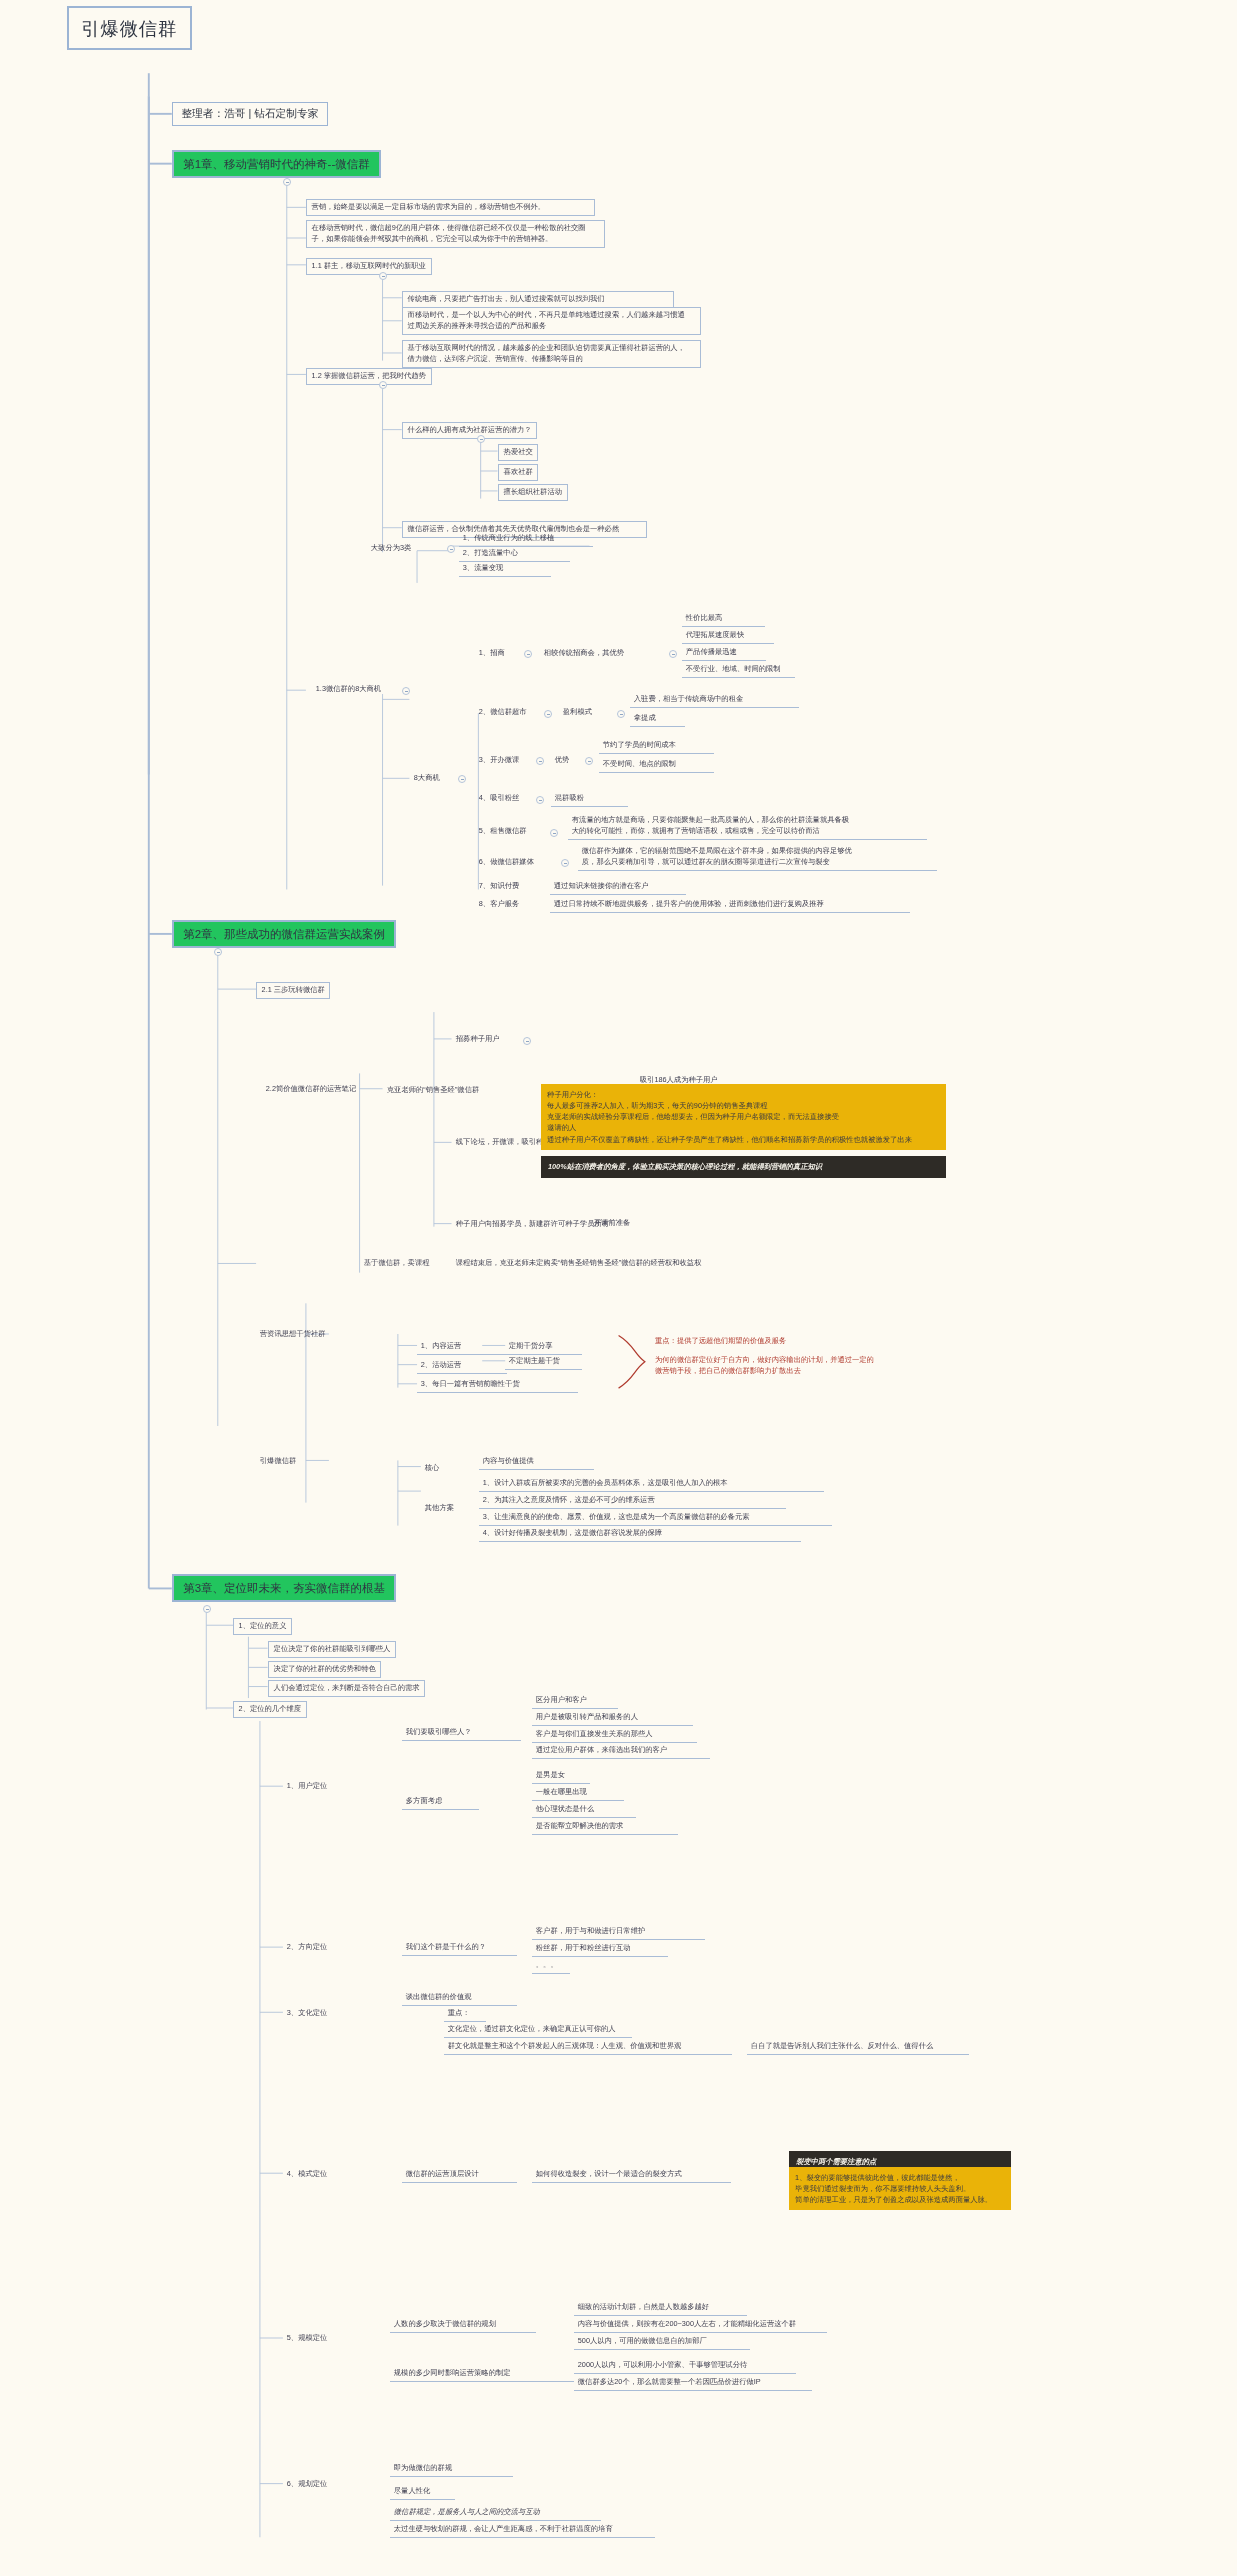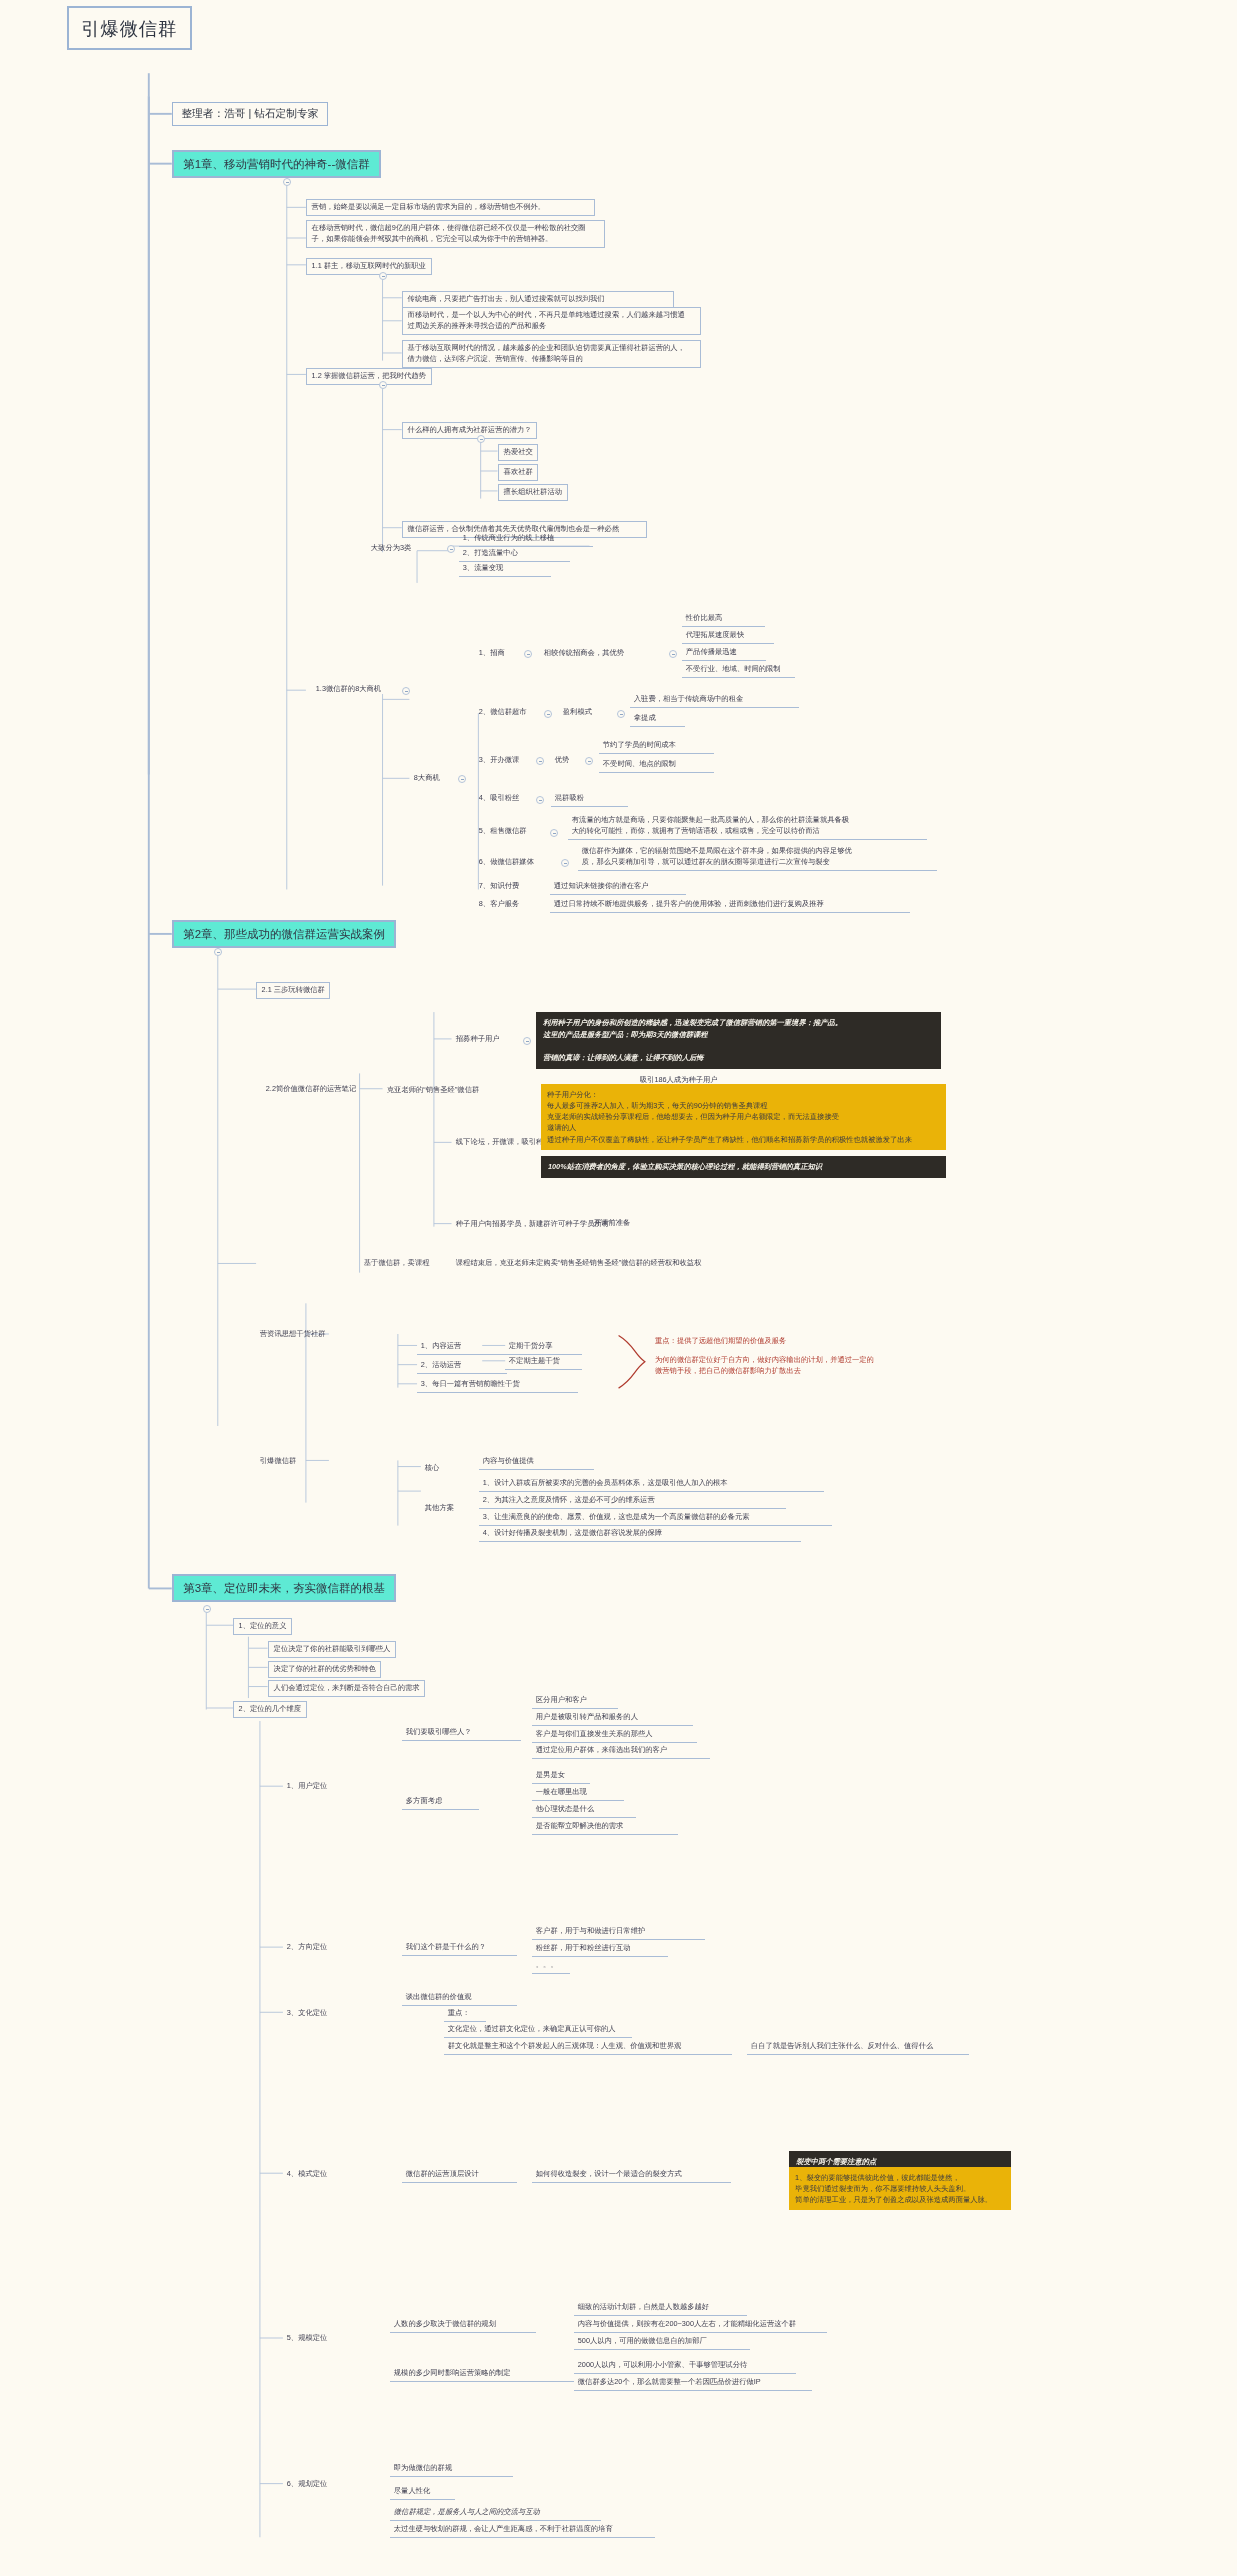--- a/index.html
+++ b/index.html
@@ -14,21 +14,21 @@
   .canvas{position:absolute;left:16px;top:0;width:1237px;height:2068px;margin-left:37px;}
   svg.links{position:absolute;left:0;top:0;width:1237px;height:2576px;pointer-events:none;}
 
   
   .node{position:absolute;box-sizing:border-box;white-space:pre;}
   .root{
     border:2.3px solid #9cb4d4;background:#fdfaf2;
     font-size:18.4px;color:#2f3542;padding:7.7px 12.3px;letter-spacing:0.8px;
   }
   .chap{
-    border:2.3px solid #9cb4d4;background:#5eead4;
+    border:2.3px solid #9cb4d4;background:#22c55e;
     font-size:11.5px;color:#2f3542;padding:4.6px 9.2px;
   }
   .author{
     border:1.5px solid #9cb4d4;background:#fdfaf2;
     font-size:10.7px;color:#2f3542;padding:3.8px 8.4px;
   }
   .box{
     border:0.8px solid #a9bcd6;background:#fdfaf2;
     font-size:7.3px;color:#3c3c4e;padding:2.3px 4.6px;line-height:1.45;
   }
@@ -237,24 +237,20 @@
   <div class="node chap" style="left:119px;top:920px;">第2章、那些成功的微信群运营实战案例</div>
   <span class="collapser" style="left:161px;top:948px;"></span>
 
   <div class="node box" style="left:203px;top:982px;">2.1 三步玩转微信群</div>
   <div class="node plain" style="left:209px;top:1082px;">2.2简价值微信群的运营笔记</div>
 
   <div class="node plain" style="left:330px;top:1083px;">克亚老师的“销售圣经”微信群</div>
   <div class="node plain" style="left:399px;top:1032px;">招募种子用户</div>
   <span class="collapser" style="left:470px;top:1037px;"></span>
 
-  <div class="node dark" style="left:483px;top:1012px;width:405px;">利用种子用户的身份和所创造的稀缺感，迅速裂变完成了微信群营销的第一重境界：推产品。
-这里的产品是服务型产品：即为期3天的微信群课程
-
-营销的真谛：让得到的人满意，让得不到的人后悔</div>
 
   <div class="node plain" style="left:399px;top:1135px;">线下论坛，开微课，吸引种子用户</div>
   <div class="node plain" style="left:583px;top:1073px;">吸引186人成为种子用户</div>
   <div class="node grey" style="left:488px;top:1084px;width:405px;">种子用户分化：
 每人最多可推荐2人加入，听为期3天，每天的90分钟的销售圣典课程
 克亚老师的实战经验分享课程后，他给想要去，但因为种子用户名额限定，而无法直接接受
 邀请的人
 通过种子用户不仅覆盖了稀缺性，还让种子学员产生了稀缺性，他们顺名和招募新学员的积极性也就被激发了出来</div>
 
   <div class="node plain" style="left:399px;top:1217px;">种子用户向招募学员，新建群许可种子学员所有</div>

